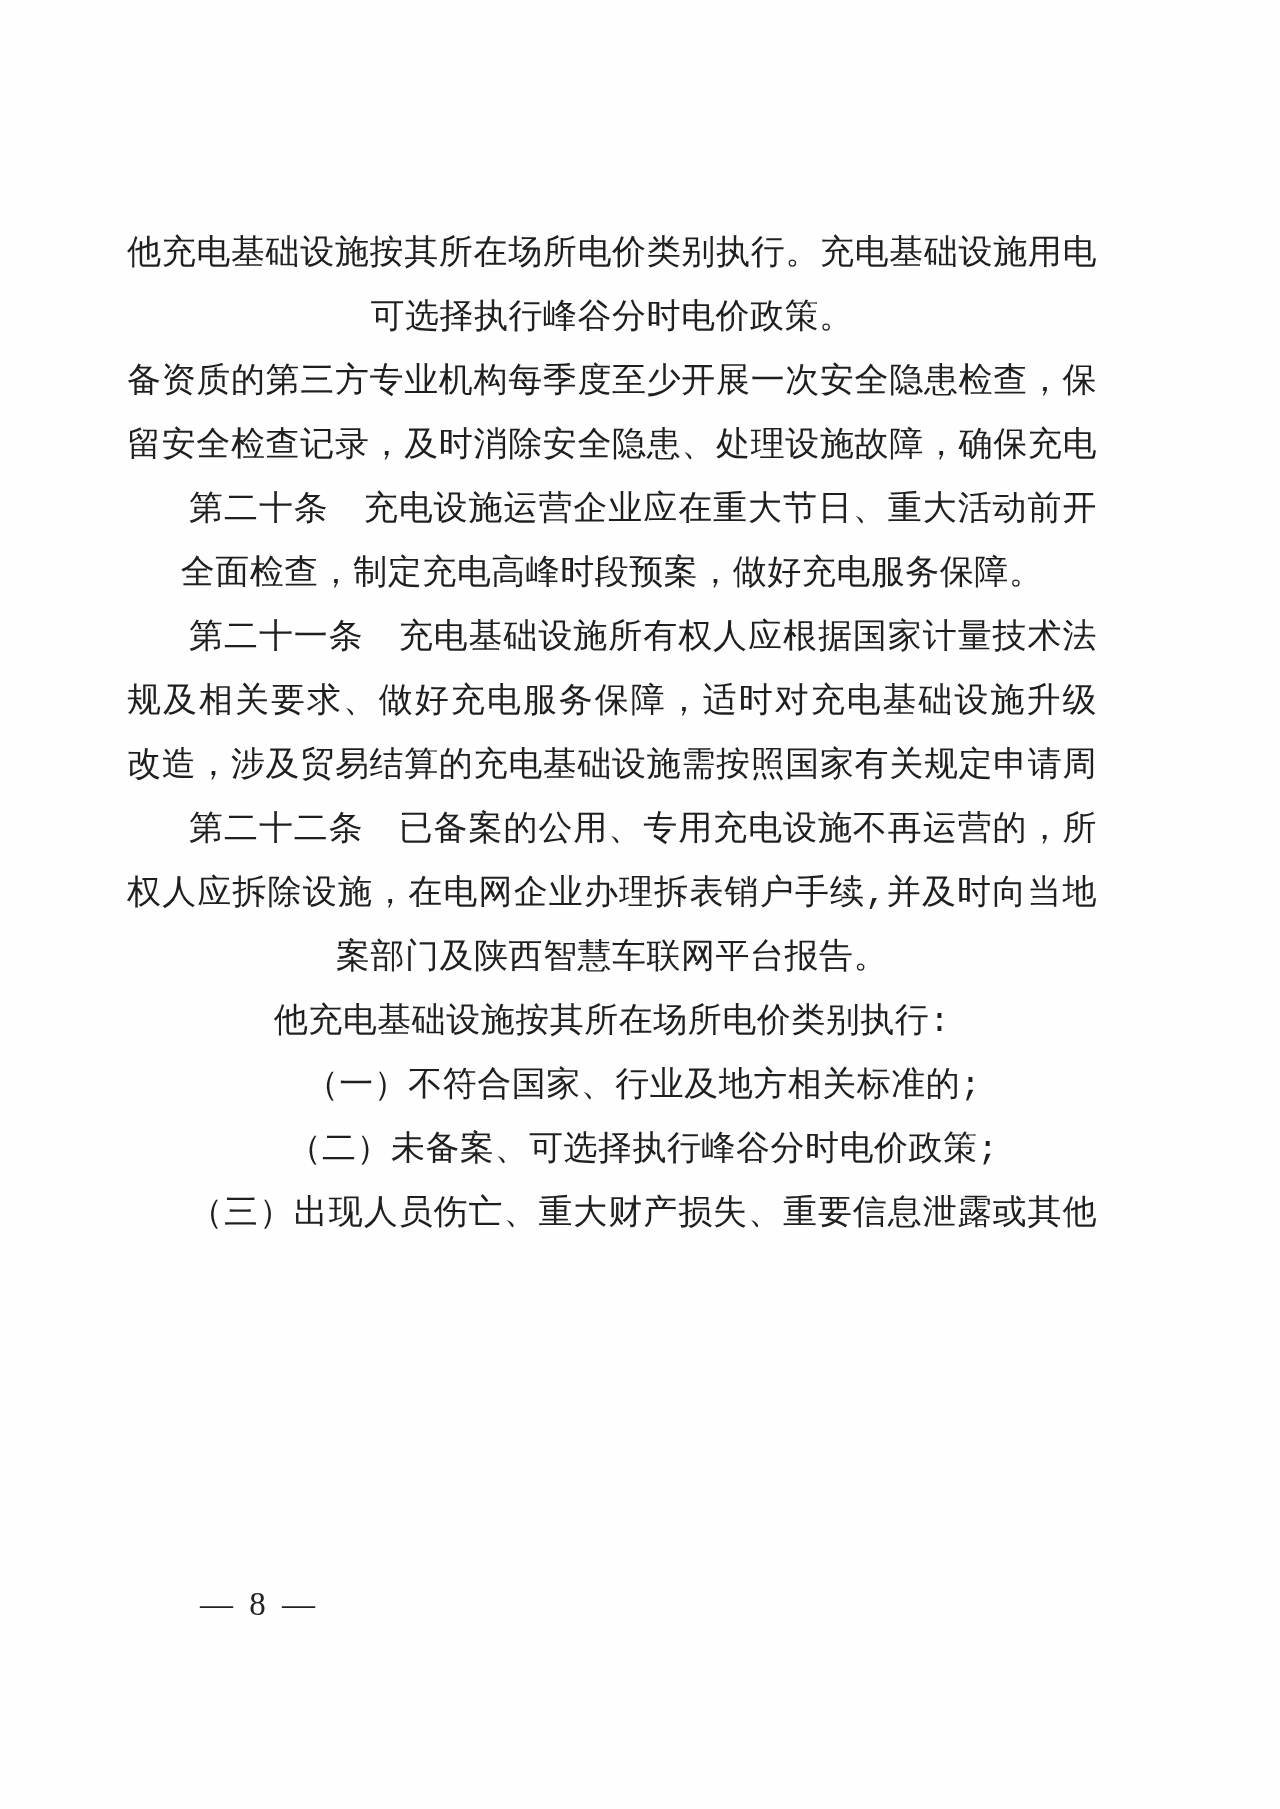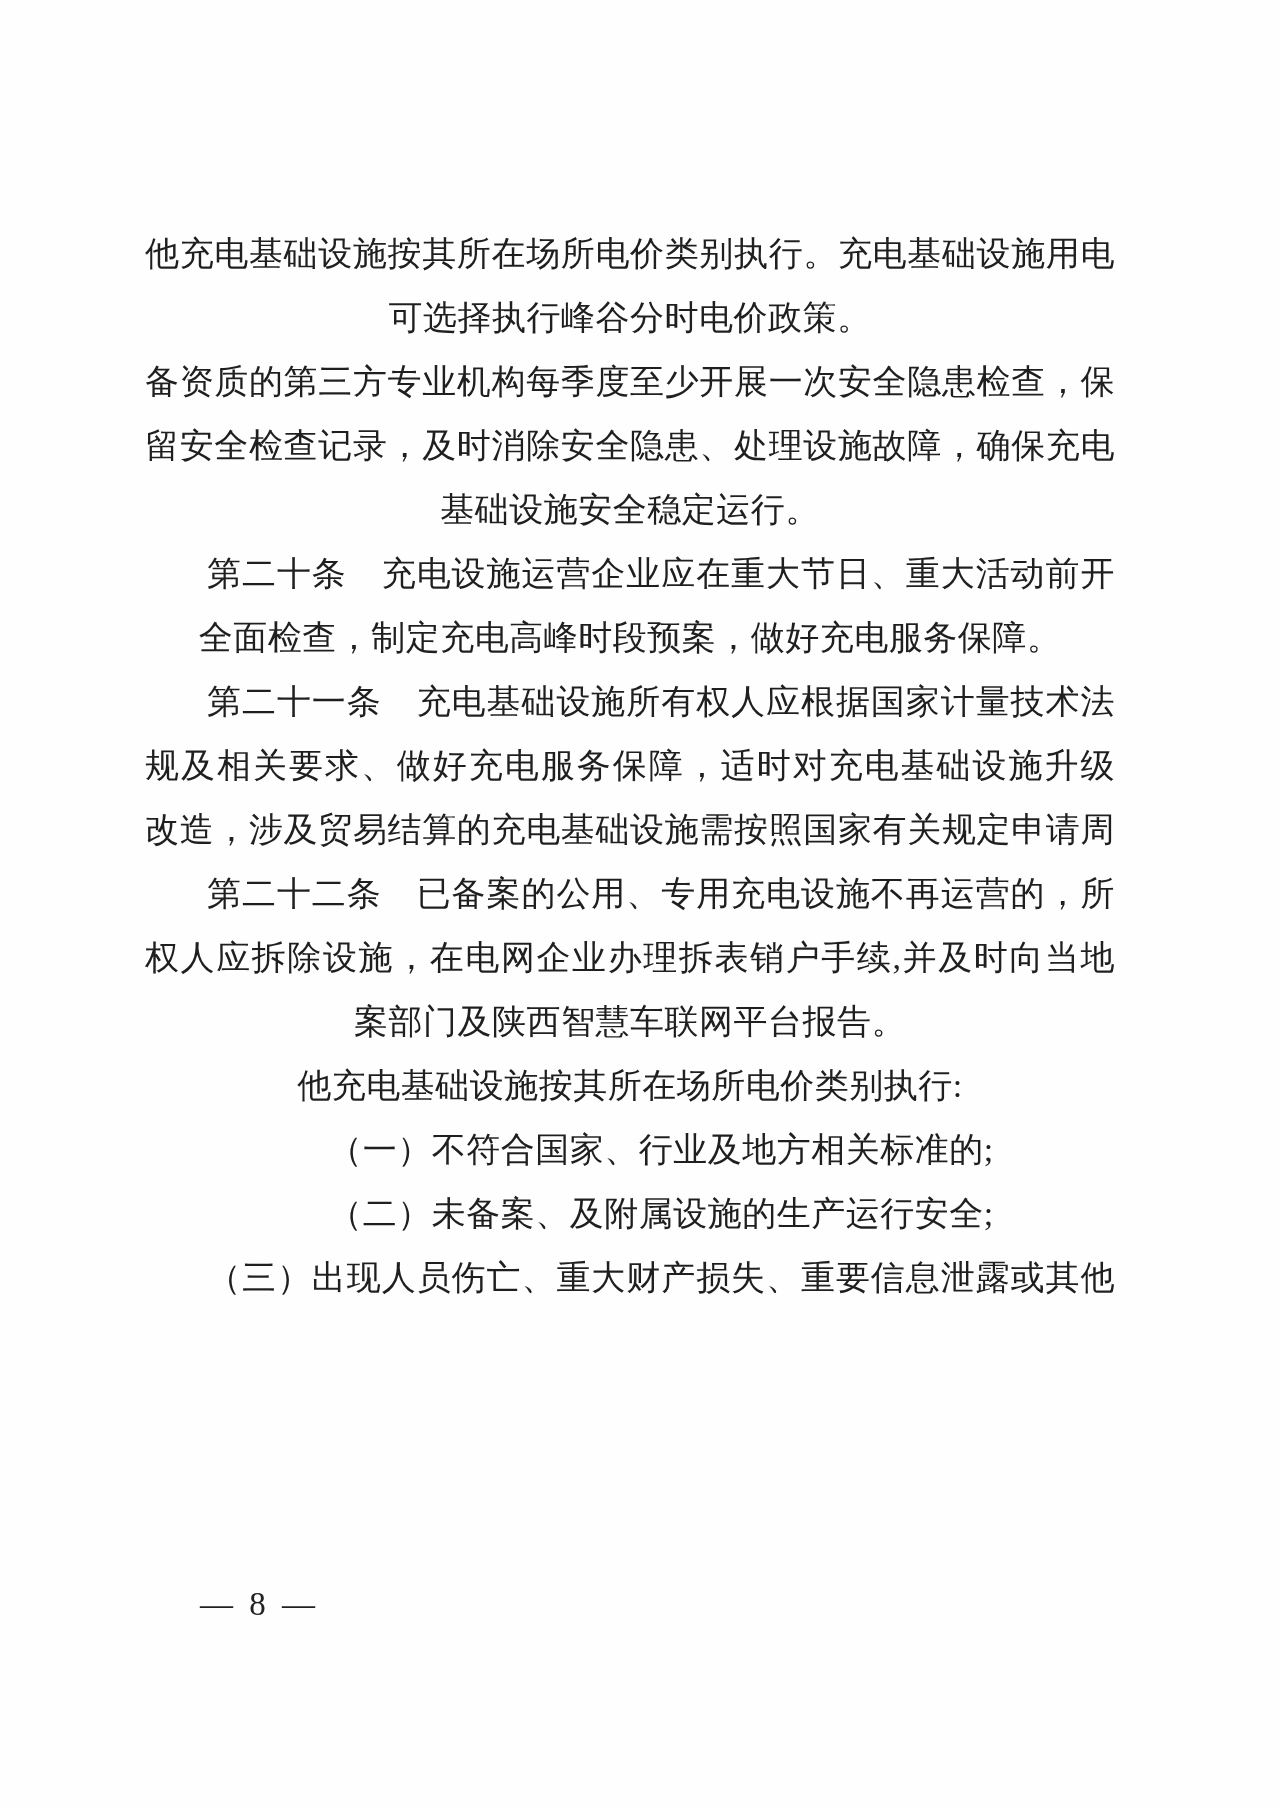--- a/index.html
+++ b/index.html
@@ -11,23 +11,24 @@
     position: relative;
     width: 1280px;
     height: 1809px;
     background: #fefefe;
     overflow: hidden;
     font-family: "Liberation Serif", "DejaVu Serif", serif;
     color: #1f1f1f;
   }
   .body-text {
     position: absolute;
-    left: 145px;
+    left: 127px;
     top: 222px;
     width: 970px;
+    font-family: Liberation Mono, monospace;
   }
   .line {
     font-size: 34px;
     line-height: 64px;
     height: 64px;
     white-space: normal;
     overflow: hidden;
     letter-spacing: 0.5px;
     text-align: center;
   }
@@ -51,30 +52,29 @@
 </head>
 <body>
 
 <div class="page">
 
   <div class="body-text">
     <div class="line fill">他充电基础设施按其所在场所电价类别执行。充电基础设施用电</div>
     <div class="line">可选择执行峰谷分时电价政策。</div>
     <div class="line fill">备资质的第三方专业机构每季度至少开展一次安全隐患检查，保</div>
     <div class="line fill">留安全检查记录，及时消除安全隐患、处理设施故障，确保充电</div>
-    <div class="line">基础设施安全稳定运行。</div>
     <div class="line indent fill">第二十条　充电设施运营企业应在重大节日、重大活动前开展</div>
     <div class="line">全面检查，制定充电高峰时段预案，做好充电服务保障。</div>
     <div class="line indent fill">第二十一条　充电基础设施所有权人应根据国家计量技术法</div>
     <div class="line fill">规及相关要求、做好充电服务保障，适时对充电基础设施升级</div>
     <div class="line fill">改造，涉及贸易结算的充电基础设施需按照国家有关规定申请周</div>
     <div class="line indent fill">第二十二条　已备案的公用、专用充电设施不再运营的，所有</div>
     <div class="line fill">权人应拆除设施，在电网企业办理拆表销户手续,并及时向当地备</div>
     <div class="line">案部门及陕西智慧车联网平台报告。</div>
     <div class="line">他充电基础设施按其所在场所电价类别执行:</div>
     <div class="line indent">（一）不符合国家、行业及地方相关标准的;</div>
-    <div class="line indent">（二）未备案、及附属设施的生产运行安全;</div>
+    <div class="line indent">（二）未备案、可选择执行峰谷分时电价政策;</div>
     <div class="line indent fill">（三）出现人员伤亡、重大财产损失、重要信息泄露或其他</div>
   </div>
 
   <div class="footer">— 8 —</div>
 
 </div>
 
 </body></html>

